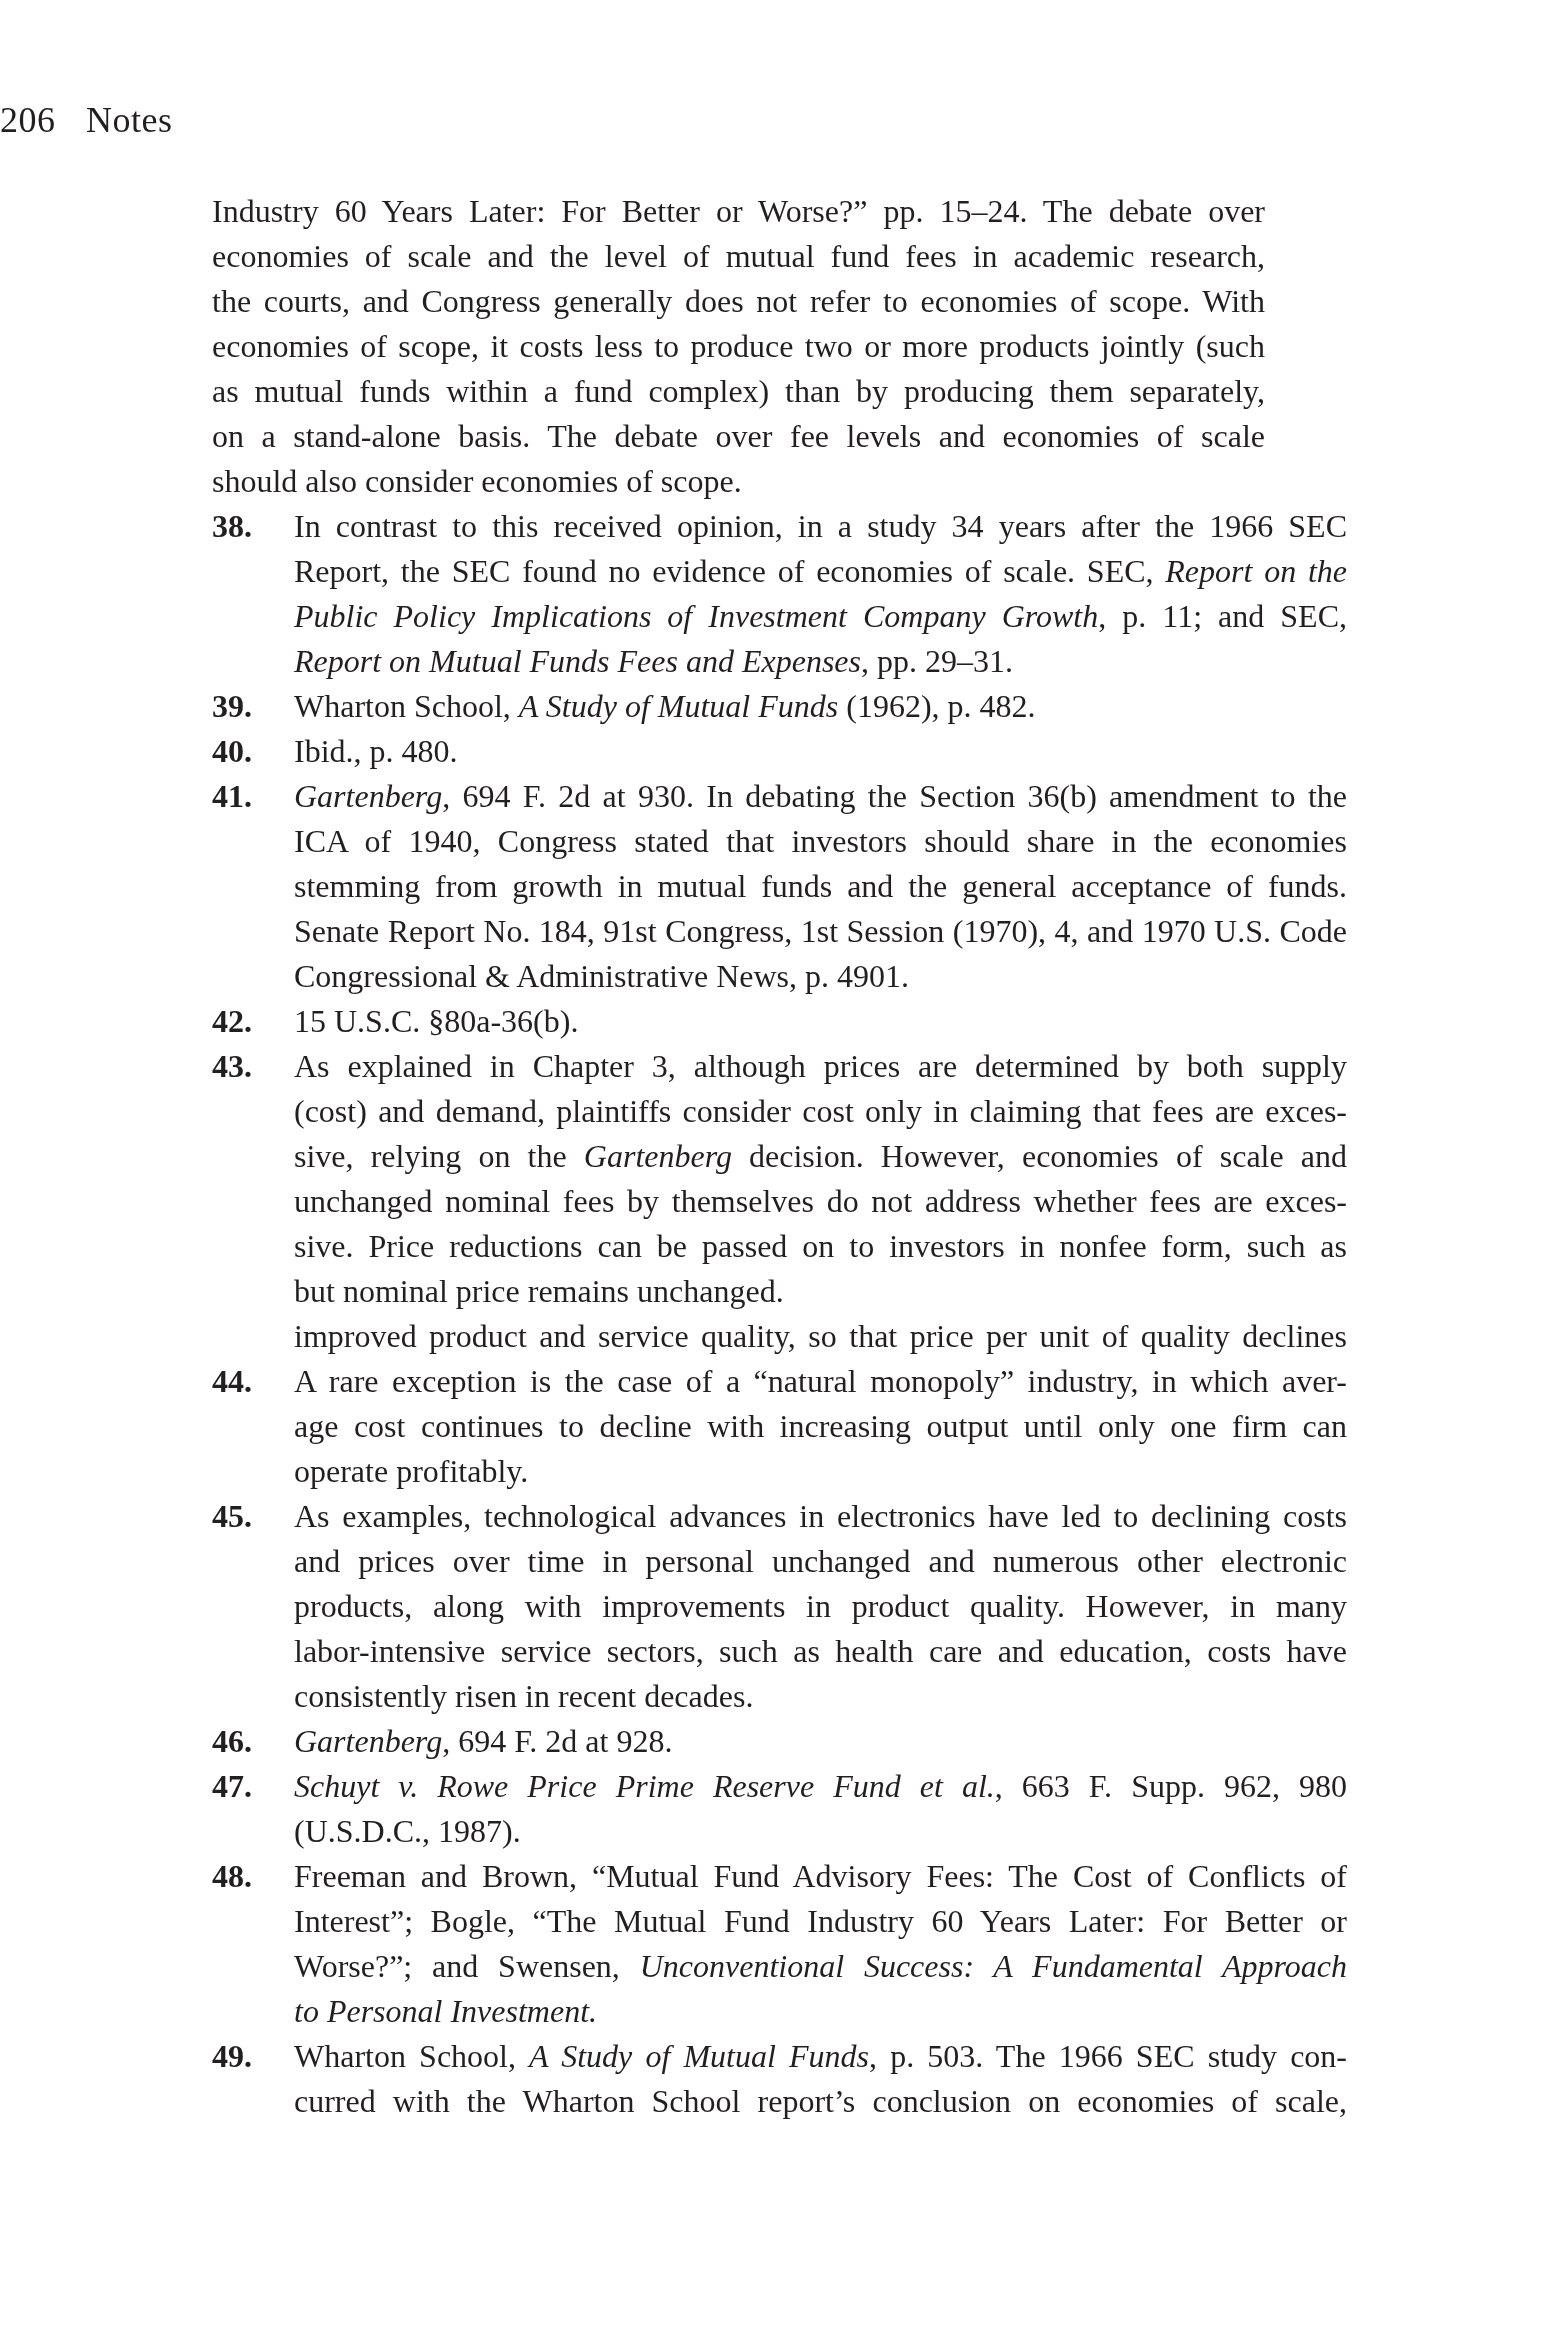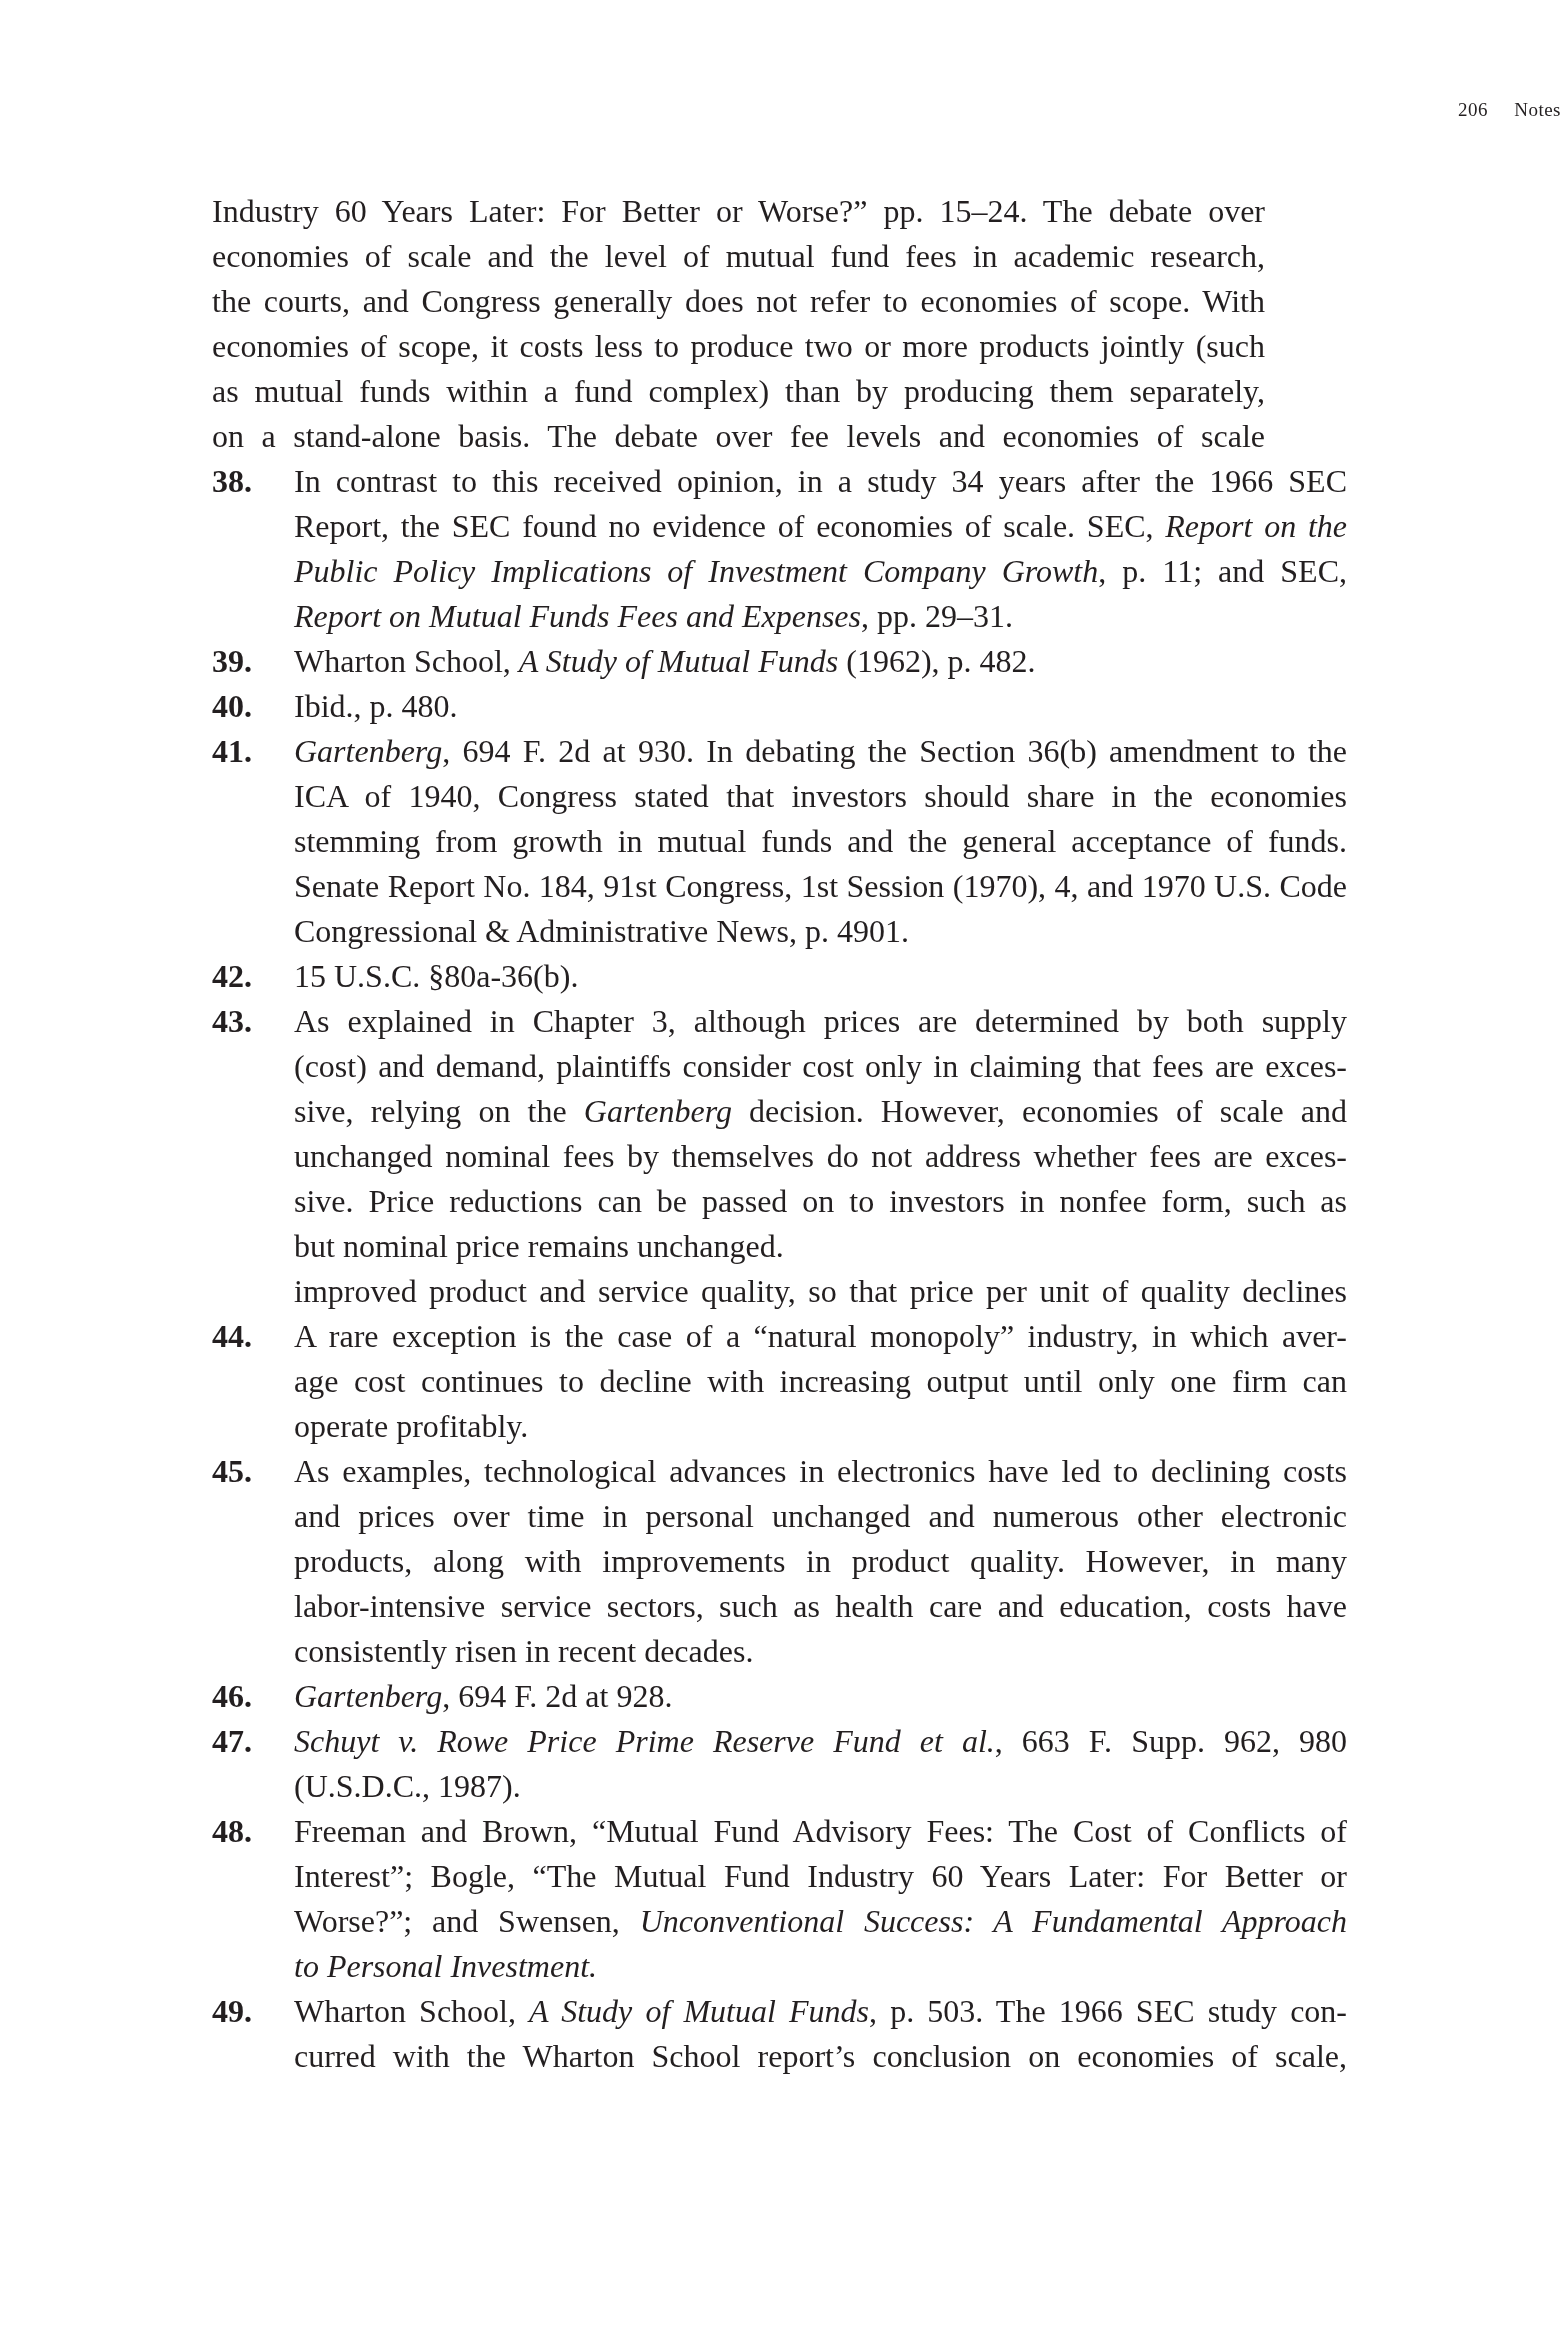--- a/index.html
+++ b/index.html
@@ -1,19 +1,19 @@
 <!DOCTYPE html>
 <html><head>
 <meta charset="utf-8">
 <style>
   html, body { margin: 0; padding: 0; background: #ffffff; }
   body { width: 1561px; height: 2341px; position: relative; overflow: hidden;
          font-family: "Liberation Serif", "DejaVu Serif", serif; color: #231f20; }
-  .running-head { position: absolute; top: 99px; left: 0; width: 1561px; text-align: right;
-                  font-size: 19px; letter-spacing: 0.5px; }
+  .running-head { position: absolute; top: 99px; left: 0; width: 1561px; text-align: left;
+                  font-size: 36px; letter-spacing: 0.5px; }
   .running-head .pageno { margin-right: 21px; }
   .notes { position: absolute; top: 189px; left: 212px; width: 1136px; }
   .line { font-size: 32px; line-height: 45px; text-align: justify; text-align-last: justify; }
   .line.last { text-align-last: left; }
   .note-row { display: flex; }
   .num { width: 82px; flex: 0 0 82px; font-size: 32px; line-height: 45px; font-weight: bold; }
   .body { width: 1053px; }
   .cont { width: 1053px; }
   i { font-style: italic; margin-top: 28px; }
 </style>
@@ -26,20 +26,21 @@
 </div>
 
 <div class="notes" id="notes">
   <div id="continuation" class="cont">
       <div class="line">Industry 60 Years Later: For Better or Worse?” pp. 15–24. The debate over</div>
       <div class="line">economies of scale and the level of mutual fund fees in academic research,</div>
       <div class="line">the courts, and Congress generally does not refer to economies of scope. With</div>
       <div class="line">economies of scope, it costs less to produce two or more products jointly (such</div>
       <div class="line">as mutual funds within a fund complex) than by producing them separately,</div>
       <div class="line">on a stand-alone basis. The debate over fee levels and economies of scale</div>
+      <div class="line last">should also consider economies of scope.</div>
     </div>
 <div class="note-row">
       <div class="num">38.</div>
       <div class="body">
         <div class="line"><span>In contrast to this received opinion, in a study 34 years after the 1966 SEC</span></div>
         <div class="line"><span>Report, the SEC found no evidence of economies of scale. SEC, </span><i>Report on the</i></div>
         <div class="line"><i>Public Policy Implications of Investment Company Growth</i><span>, p. 11; and SEC,</span></div>
         <div class="line last"><i>Report on Mutual Funds Fees and Expenses</i><span>, pp. 29–31.</span></div>
       </div>
     </div>

